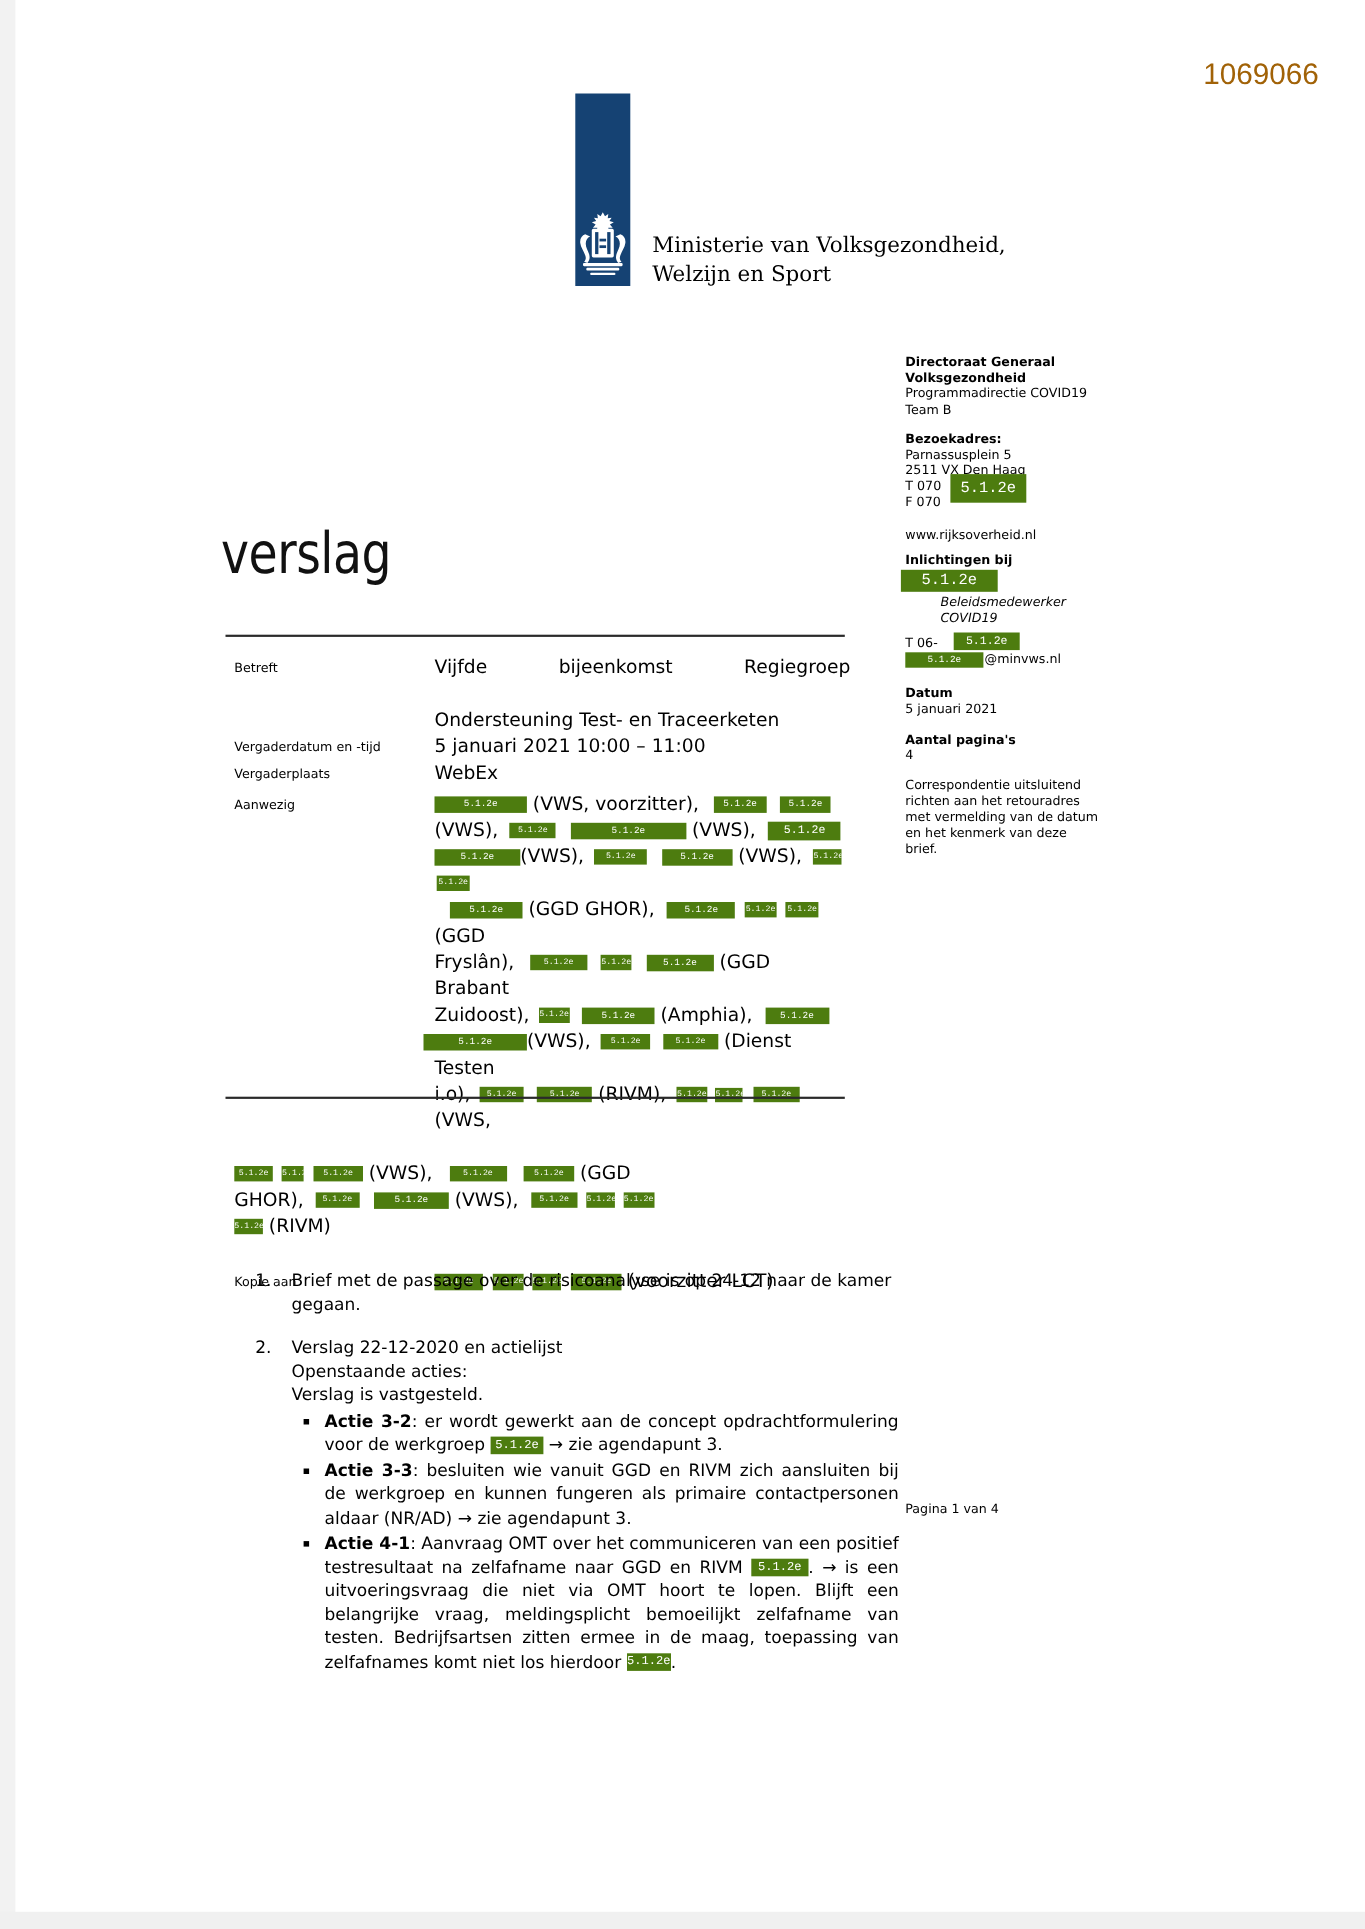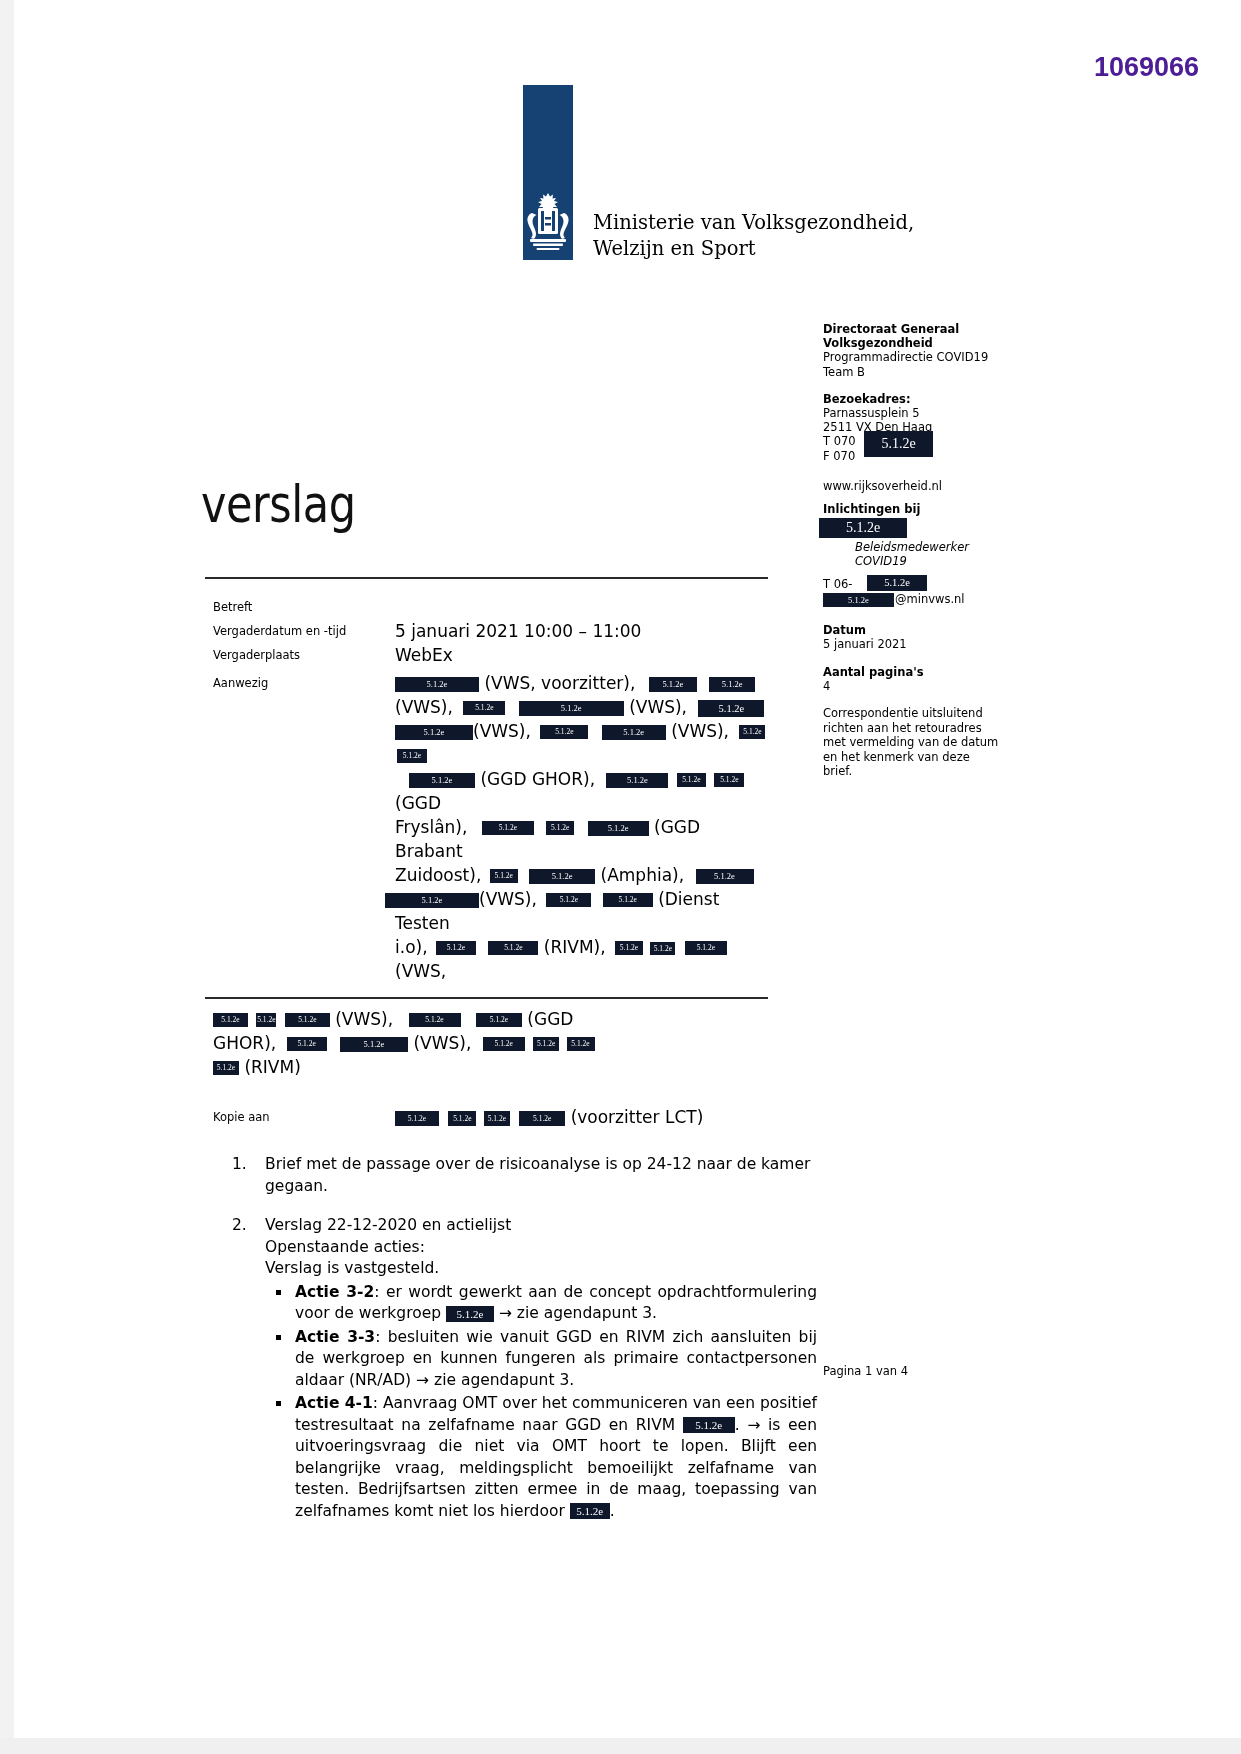--- a/index.html
+++ b/index.html
@@ -10,23 +10,22 @@
     background:#ffffff;
     margin:0 auto;
     overflow:hidden;
   }
   
   .scanedge-l{position:absolute;left:0;top:0;width:14px;height:100%;background:#f2f2f2;}
   .scanedge-b{position:absolute;left:0;bottom:0;width:100%;height:16px;background:#f0f0f0;}
 
   .doc-id{
     position:absolute;right:42px;top:52px;
-    font-size:27px;color:#4c1d95;letter-spacing:0px;
+    font-size:27px;color:#a16207;letter-spacing:0px;
     font-family:"Liberation Sans",sans-serif;
-    font-weight:bold;
   }
 
   
   .logo-wrap{position:absolute;left:523px;top:85px;}
   .logo-bar{
     width:50px;height:175px;background:#154273;
     position:relative;
   }
   .logo-emblem{
     position:absolute;left:0;bottom:7px;width:50px;height:62px;
@@ -44,23 +43,23 @@
     font-family:"DejaVu Sans",sans-serif;
   }
   .sb-block{margin-bottom:13px;}
   .sb-b{font-weight:bold;}
   .sb-i{font-style:italic;margin-left:32px;}
   .sb-line{white-space:nowrap;}
   .sb-note{line-height:14.5px;}
 
   
   .rd{
-    display:inline-block;background:#0f172a;color:#ffffff;
+    display:inline-block;background:#4d7c0f;color:#ffffff;
     text-align:center;vertical-align:middle;
-    font-family:Liberation Serif, serif;
+    font-family:Liberation Mono, monospace;
     overflow:hidden;white-space:nowrap;
   }
   .rd.lg{font-size:14px;padding:4px 0;}
   .rd.md{font-size:10.5px;padding:2px 0;}
   .rd.sm{font-size:8.5px;padding:1.5px 0;}
   .rd.xs{font-size:7.5px;padding:1px 0;}
 
   
   .title{
     position:absolute;left:201px;top:474px;
@@ -204,20 +203,24 @@
     </div>
   </div>
 
   <div class="title">verslag</div>
   <div class="rule rule1"></div>
 
   <div class="meta">
 
     <div class="meta-row">
       <div class="meta-label">Betreft</div>
+      <div class="meta-val">
+        <div class="just">Vijfde bijeenkomst Regiegroep</div>
+        <div>Ondersteuning Test- en Traceerketen</div>
+      </div>
     </div>
 
     <div class="meta-row">
       <div class="meta-label">Vergaderdatum en -tijd</div>
       <div class="meta-val">5 januari 2021 10:00 – 11:00</div>
     </div>
 
     <div class="meta-row">
       <div class="meta-label">Vergaderplaats</div>
       <div class="meta-val">WebEx</div>

